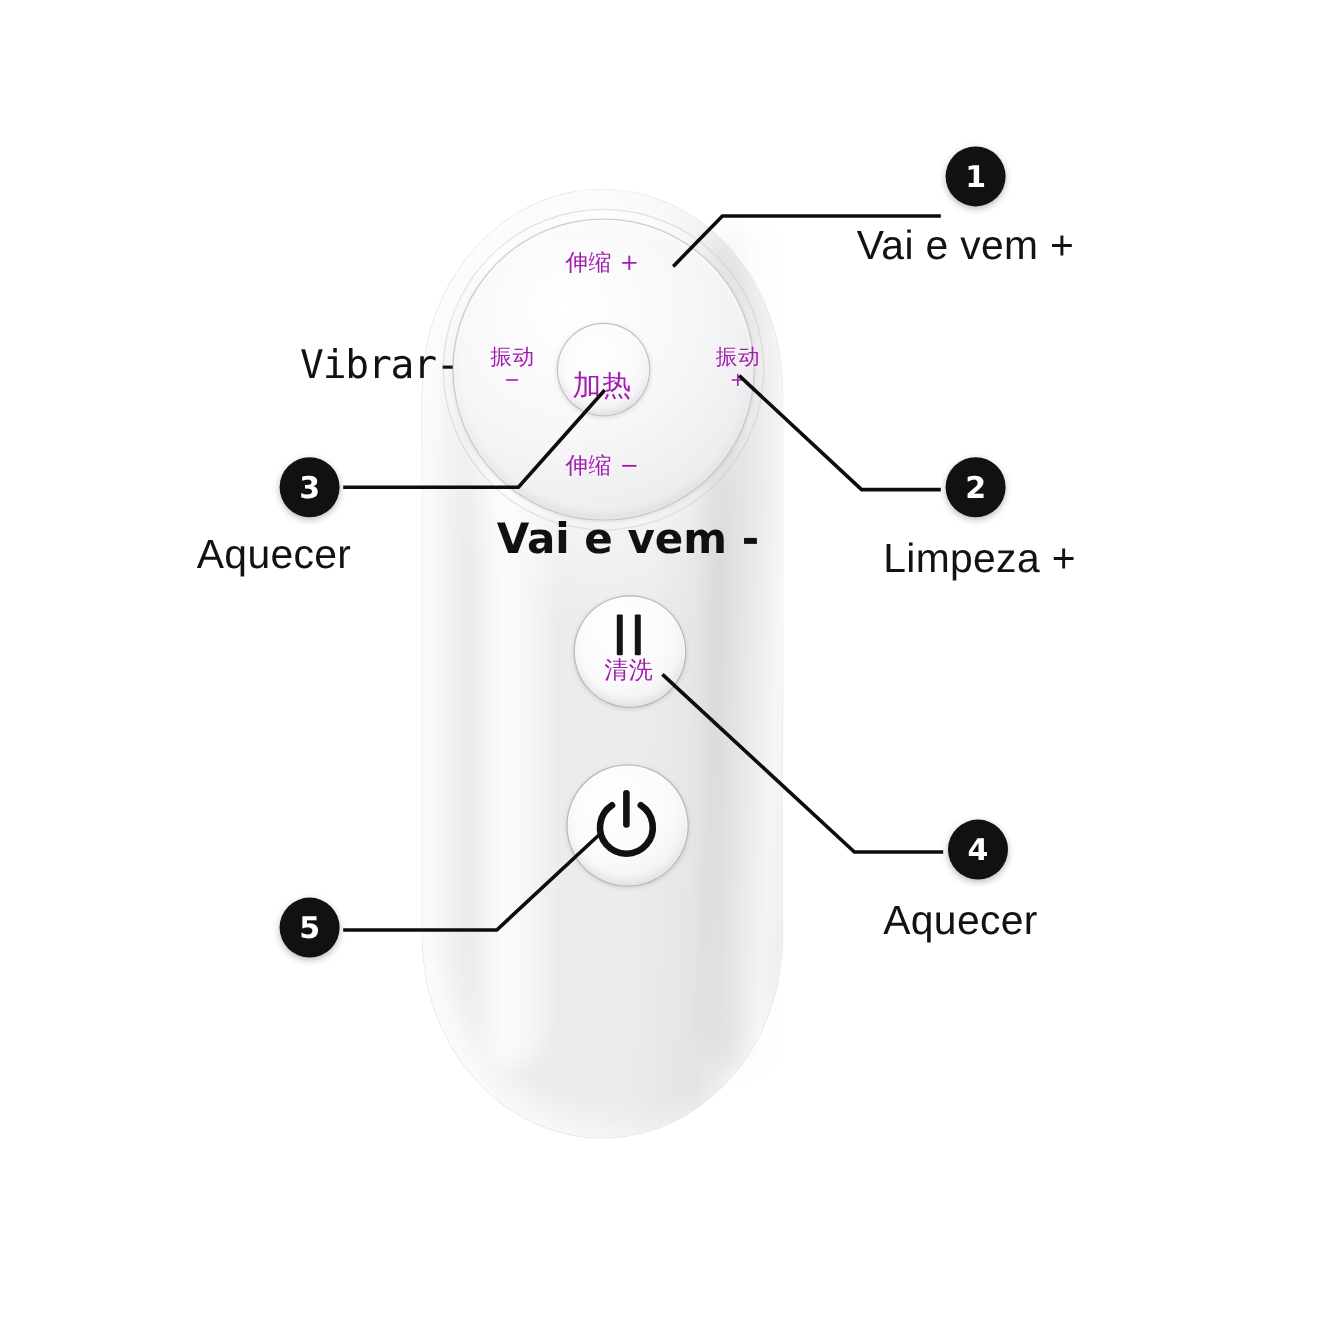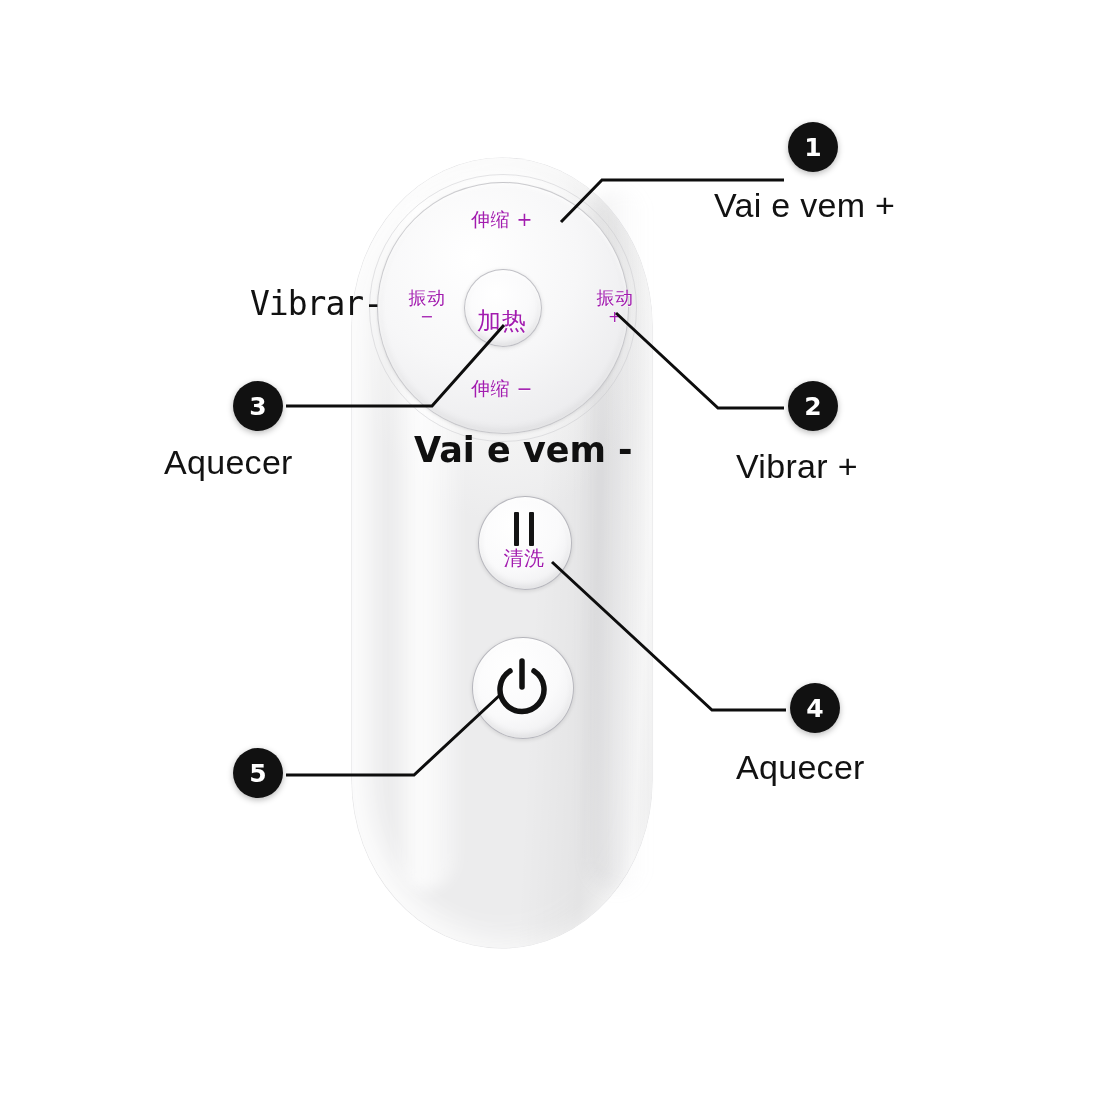--- a/index.html
+++ b/index.html
@@ -331,21 +331,21 @@
     <polyline points="616,313 718,408 784,408" fill="none" stroke="#0d0d0d" stroke-width="3"></polyline>
     <polyline points="286,406 432,406 504,325" fill="none" stroke="#0d0d0d" stroke-width="3"></polyline>
     <polyline points="552,562 712,710 786,710" fill="none" stroke="#0d0d0d" stroke-width="3"></polyline>
     <polyline points="286,775 414,775 500,695" fill="none" stroke="#0d0d0d" stroke-width="3"></polyline>
   </svg>
 
   <div class="badge" id="badge-1">1</div>
   <div class="callout-label" id="label-1">Vai e vem +</div>
 
   <div class="badge" id="badge-2">2</div>
-  <div class="callout-label" id="label-2">Vibrar +</div>
+  <div class="callout-label" id="label-2">Limpeza +</div>
 
   <div class="badge" id="badge-3">3</div>
   <div class="callout-label" id="label-3">Aquecer</div>
 
   <div class="badge" id="badge-4">4</div>
   <div class="callout-label" id="label-4">Aquecer</div>
 
   <div class="badge" id="badge-5">5</div>
 
 </div>

